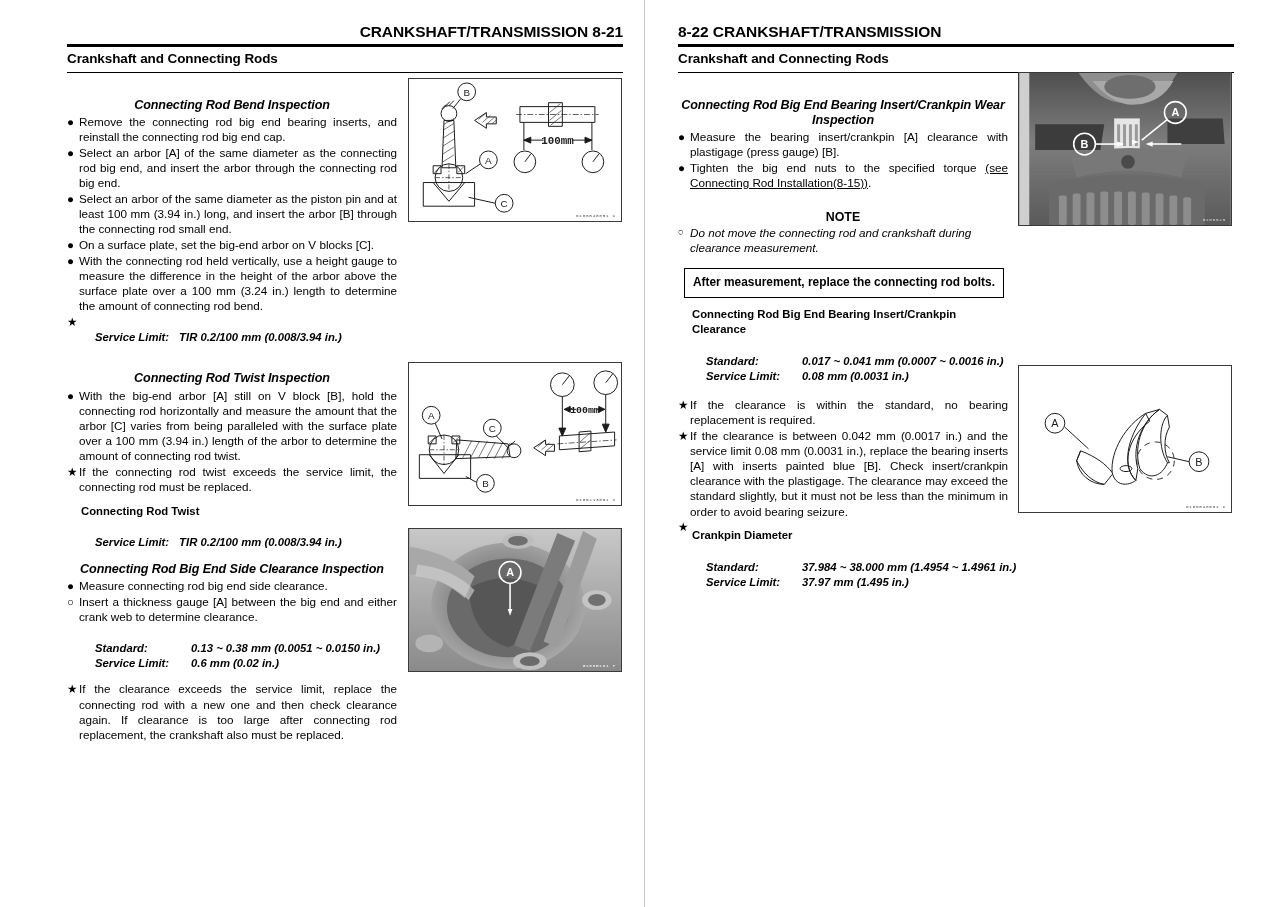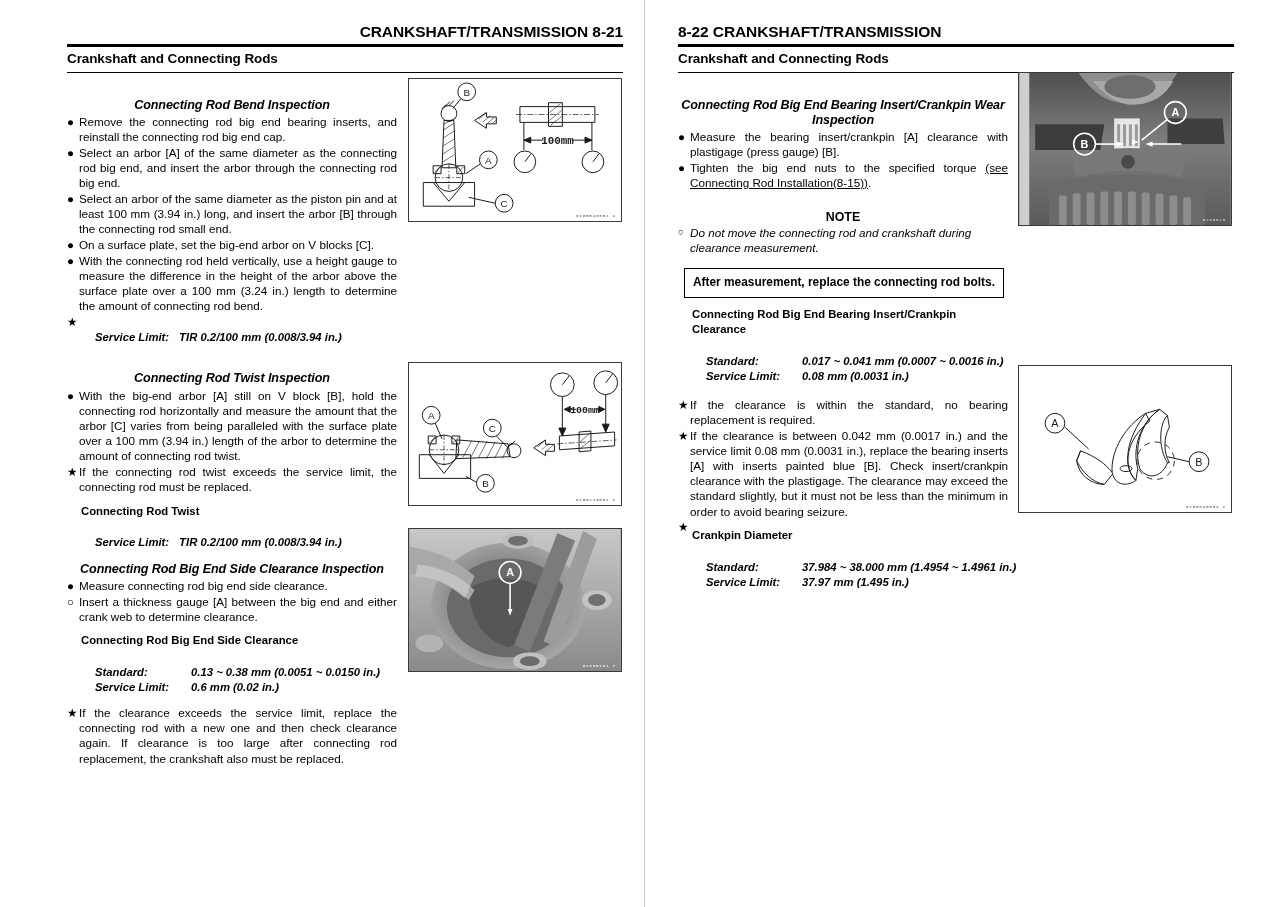--- a/index.html
+++ b/index.html
@@ -182,21 +182,20 @@
         </tbody>
           </table>
       </div>
 
       <h3 class="proc tight">Connecting Rod Big End Side Clearance Inspection</h3>
       <ul class="steps">
         <li class="dot nojust"><span class="mk">●</span><span>Measure connecting rod big end side clearance.</span></li>
         <li class="circ"><span class="mk">○</span><span>Insert a thickness gauge [A] between the big end and either crank web to determine clearance.</span></li>
       </ul>
       <div class="spec">
-        <div class="spec-title">Connecting Rod Big End Side Clearance</div>
         <table>
             <tbody>
           <tr>
             <td class="k wide">Standard:</td>
             <td class="v">0.13 ~ 0.38 mm (0.0051 ~ 0.0150 in.)</td>
           </tr>
           <tr>
             <td class="k wide">Service Limit:</td>
             <td class="v">0.6 mm (0.02 in.)</td>
           </tr>

